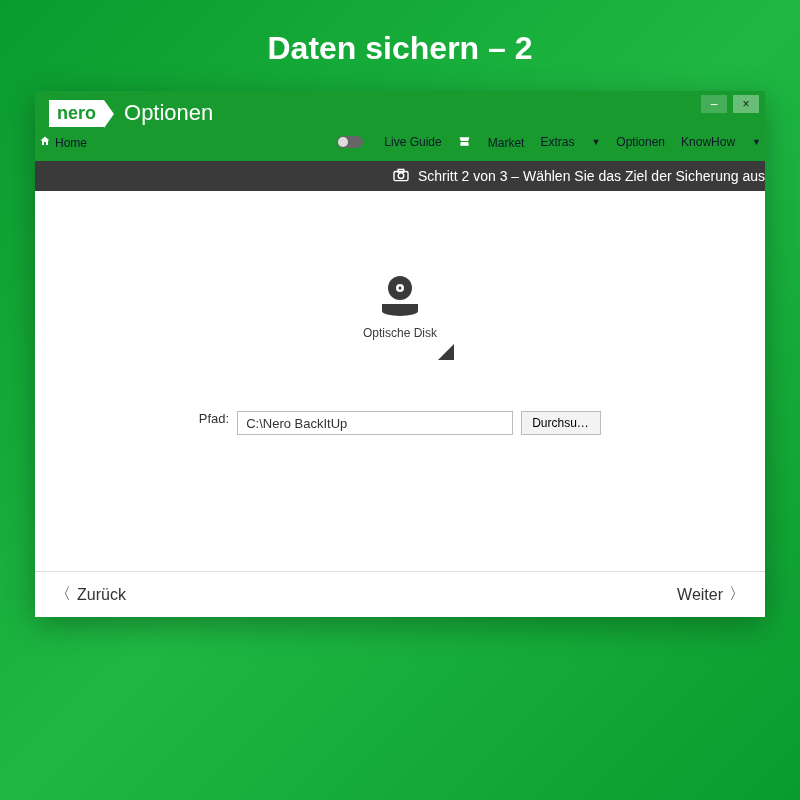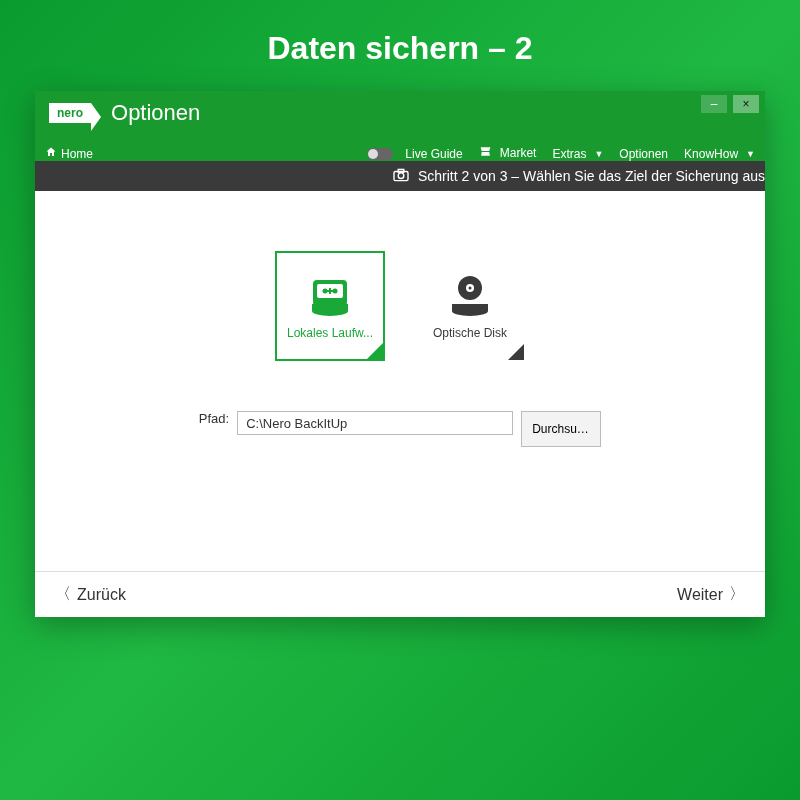--- a/index.html
+++ b/index.html
@@ -28,21 +28,21 @@
     background: #189a2f;
     display: flex;
     align-items: center;
     padding: 0 10px 0 14px;
     position: relative;
   }
   .nero-logo {
     background: #fff;
     color: #189a2f;
     font-weight: 700;
-    font-size: 12px;
+    font-size: 18px;
     padding: 3px 8px 3px 8px;
     position: relative;
     margin-right: 8px;
   }
   .nero-logo::after {
     content: "";
     position: absolute;
     right: -10px; top: 0;
     border-top: 14px solid transparent;
     border-bottom: 14px solid transparent;
@@ -63,28 +63,28 @@
     background: rgba(255,255,255,0.2);
     color: #fff;
     font-size: 12px; line-height: 18px; text-align: center;
     cursor: pointer;
   }
   .win-btn.close { background: rgba(255,255,255,0.35); color:#1a1a1a;}
   .menubar {
     height: 26px;
     background: #189a2f;
     display: flex;
-    align-items: flex-end;
-    padding: 0 10px;
-    color: #ffffff;
+    align-items: flex-start;
+    padding: 0 4px;
+    color: #0f172a;
     font-size: 12px;
   }
   .home-btn { display:flex; align-items:center; gap:4px; cursor:pointer;}
   .menubar .spacer { flex: 1; }
-  .menubar .item { margin-left: 16px; cursor:pointer; display:flex; align-items:center; gap:8px;}
+  .menubar .item { margin-left: 16px; cursor:pointer; display:flex; align-items:center; gap:17px;}
   .toggle {
     width: 26px; height: 12px; background: #666; border-radius: 6px;
     position: relative; margin-right: 4px;
   }
   .toggle::after {
     content: ""; position: absolute; left: 1px; top: 1px;
     width: 10px; height: 10px; background: #ddd; border-radius: 50%;
   }
   .chev { font-size: 9px; }
   .stepbar {
@@ -126,21 +126,21 @@
   .path-row {
     display: flex; align-items: flex-start; justify-content: center;
     gap: 8px; margin-top: 50px;
   }
   .path-label { font-size: 13px; color: #333; }
   .path-input {
     width: 276px; height: 24px; border: 1px solid #bbb;
     padding: 0 8px; font-size: 13px; color: #333;
   }
   .browse-btn {
-    height: 36px; border: 1px solid #bbb; background: #f3f3f3;
+    height: 24px; border: 1px solid #bbb; background: #f3f3f3;
     padding: 4px 10px; font-size: 12px; cursor: pointer;
     max-width:80px; overflow:hidden; text-overflow:ellipsis; white-space:nowrap;
   }
   .footer {
     border-top: 1px solid #ddd;
     height: 46px;
     display: flex; align-items: center; justify-content: space-between;
     padding: 0 20px; font-size: 16px; color: #333;
   }
   .nav-btn { cursor: pointer; display:flex; align-items:center; gap:6px;}
@@ -203,36 +203,20 @@
           <circle cx="12" cy="11" r="4"></circle>
           <rect x="8" y="2" width="8" height="4"></rect>
         </svg>
     </span>
     <span>Schritt 2 von 3 – Wählen Sie das Ziel der Sicherung aus</span>
   </div>
 
   <div class="content">
     <div class="targets">
 
-      <div class="target selected">
-        <div class="icon-box">
-          <svg width="50" height="44" viewBox="0 0 50 44">
-              <rect x="8" y="6" width="34" height="26" rx="4" fill="#1aa838"></rect>
-              <rect x="12" y="10" width="26" height="14" rx="2" fill="#fff"></rect>
-              <circle cx="20" cy="17" r="2.5" fill="#1aa838"></circle>
-              <circle cx="30" cy="17" r="2.5" fill="#1aa838"></circle>
-              <path d="M20 17 L30 17" stroke="#1aa838" stroke-width="2"></path>
-              <path d="M25 14 L25 20" stroke="#1aa838" stroke-width="2"></path>
-              <ellipse cx="25" cy="37" rx="18" ry="5" fill="#1aa838"></ellipse>
-              <rect x="7" y="30" width="36" height="7" fill="#1aa838"></rect>
-            </svg>
-        </div>
-        <div class="label">Lokales Laufw...</div>
-        <div class="corner"></div>
-      </div>
 
 
       <div class="target">
         <div class="icon-box">
           <svg width="50" height="44" viewBox="0 0 50 44" fill="#3a3a3a">
               <circle cx="25" cy="14" r="12"></circle>
               <circle cx="25" cy="14" r="4" fill="#fff"></circle>
               <circle cx="25" cy="14" r="1.5" fill="#3a3a3a"></circle>
               <ellipse cx="25" cy="37" rx="18" ry="5"></ellipse>
               <rect x="7" y="30" width="36" height="7"></rect>

